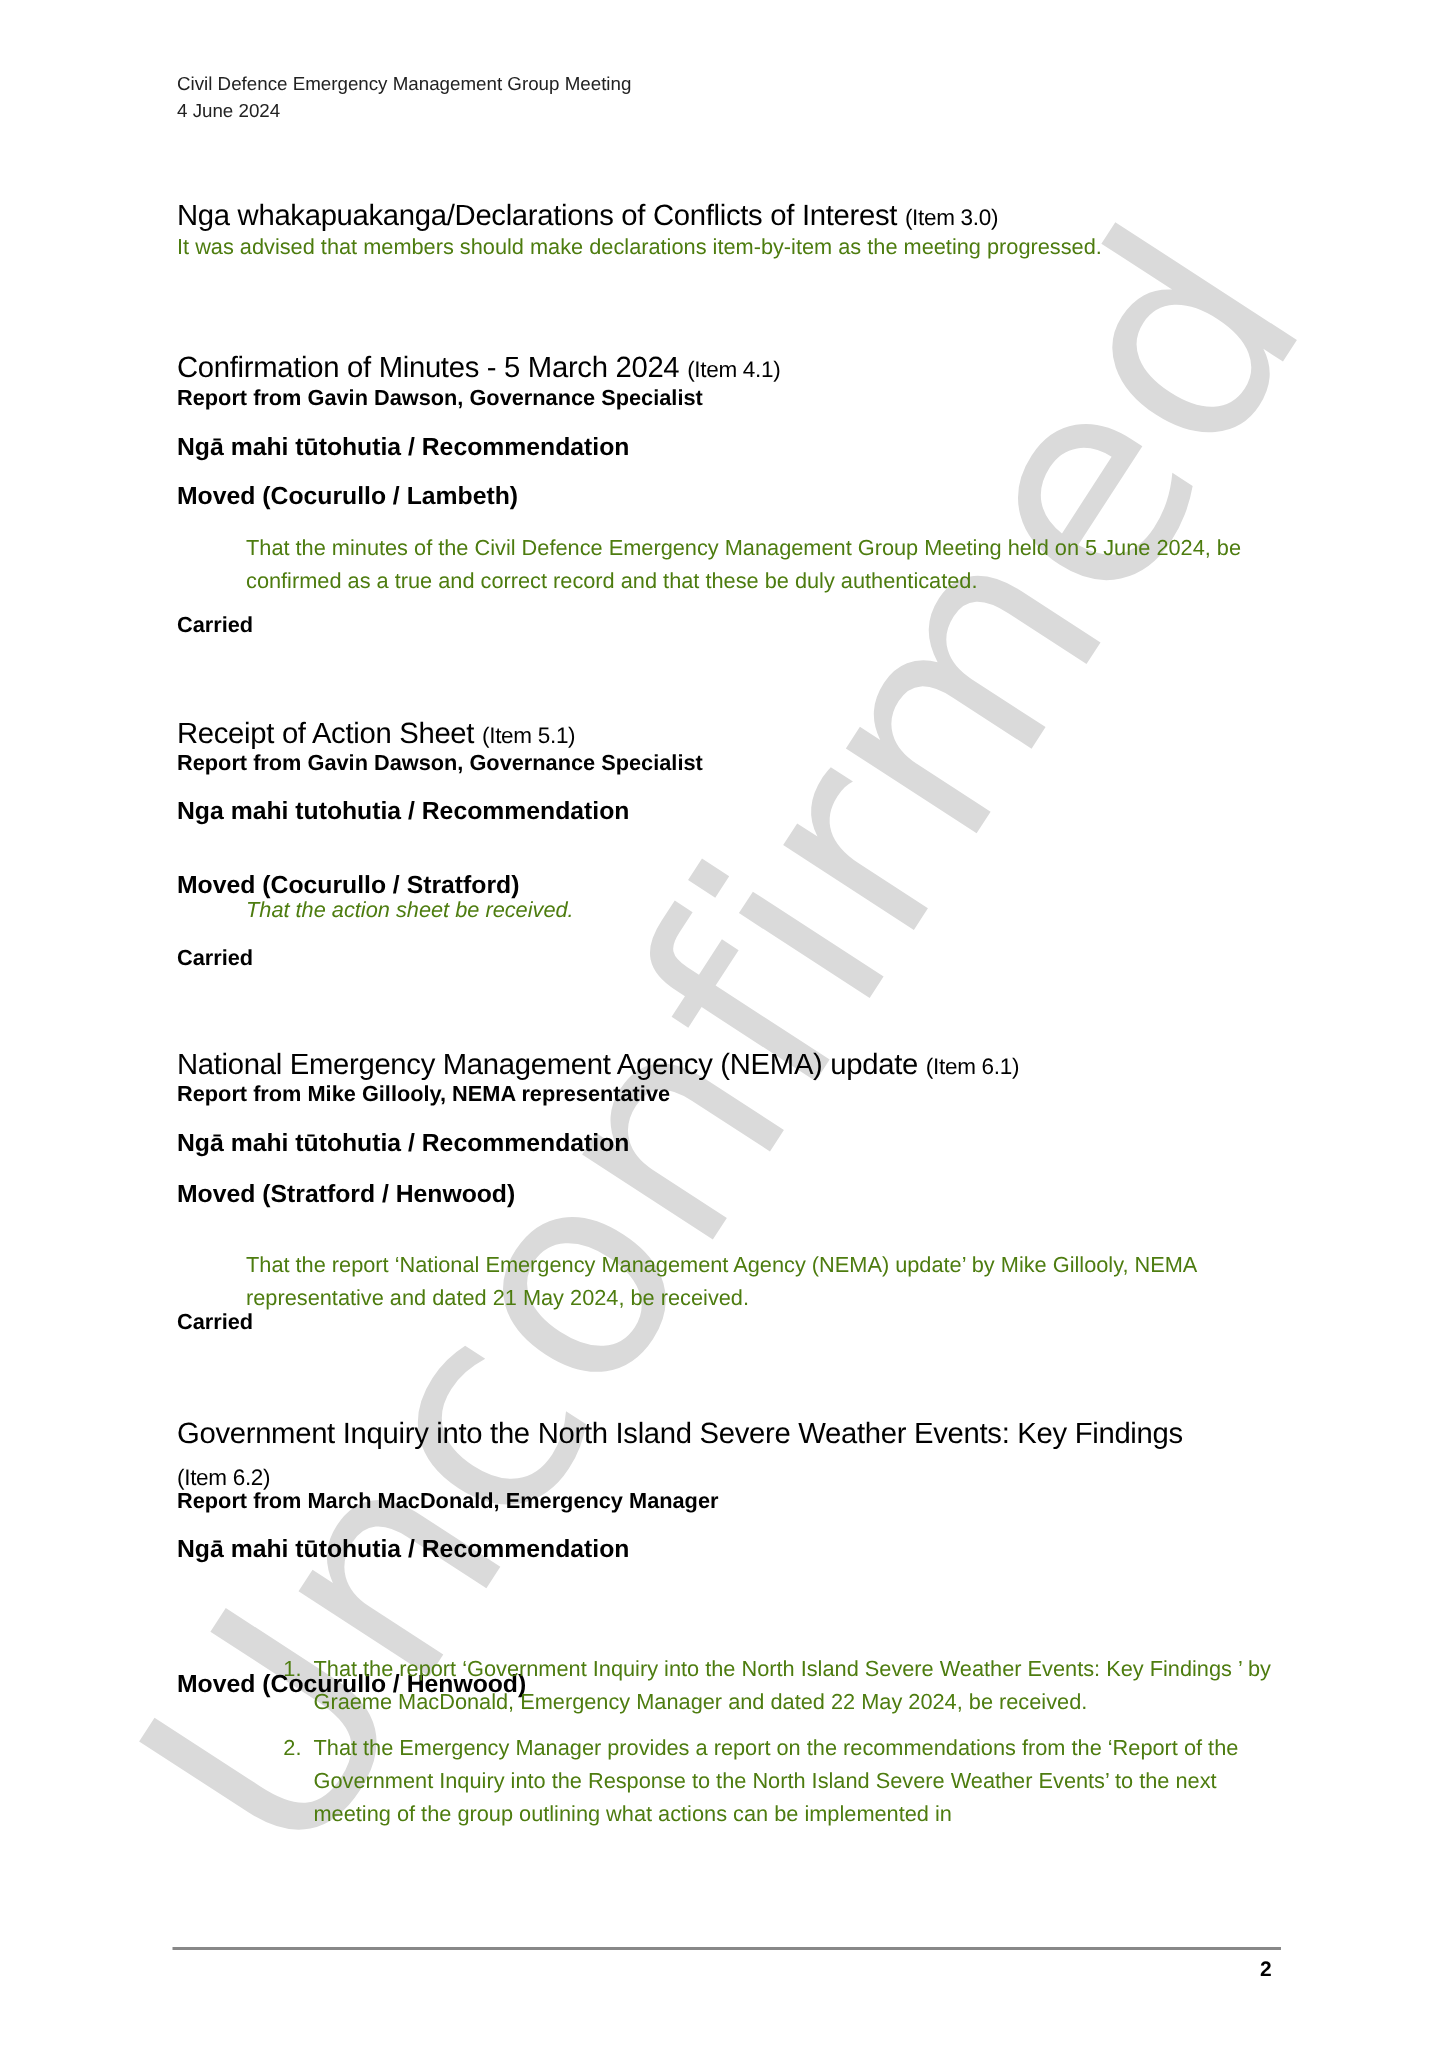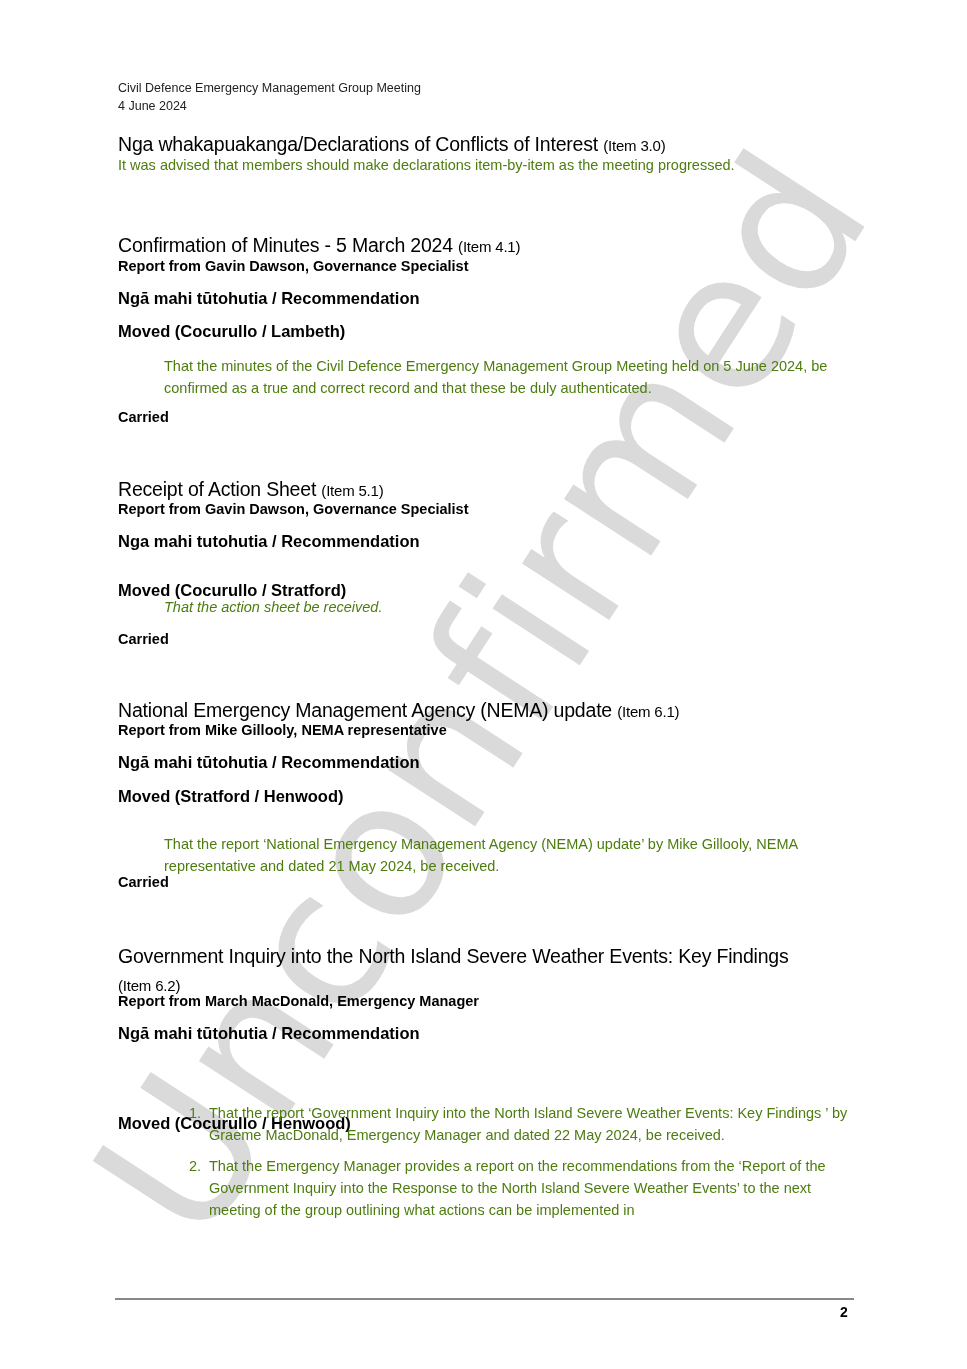--- a/index.html
+++ b/index.html
@@ -7,21 +7,21 @@
          font-family: "Liberation Sans", "DejaVu Sans", sans-serif; color: #000; }
   .page { position: absolute; left: 0; top: 0; width: 967px; height: 1369px; }
   .watermark {
     position: absolute; left: 483px; top: 695px;
     transform: translate(-50%, -50%) rotate(-57deg);
     font-size: 190px; color: #dadada; white-space: nowrap;
     font-family: "DejaVu Sans", sans-serif; letter-spacing: 2px;
     z-index: 0; pointer-events: none; line-height: 1;
   }
   .content { position: absolute; left: 118px; top: 0; width: 740px; z-index: 1; }
-  .hdr { position: absolute; top: 47px; left: 0; font-size: 12.5px; line-height: 18px; color: #222; margin-top: 32px; }
+  .hdr { position: absolute; top: 47px; left: 0; font-size: 12.5px; line-height: 18px; color: #222; }
   .abs { position: absolute; left: 0; white-space: nowrap; }
   .h1 { font-weight: normal; font-size: 19.5px; letter-spacing: -0.2px; margin-top: 14px; }
   .h1 .item { font-size: 15px; }
   .sub { font-weight: bold; font-size: 14.5px; }
   .sub2 { font-weight: bold; font-size: 16.5px; }
   .body { font-size: 14.5px; color: #4d7c0f; }
   .indent { left: 46px; }
   .para { line-height: 22px; white-space: normal; width: 690px; }
   ol.res { position: absolute; left: 46px; margin: 12px; padding: 0 0 0 29px; width: 660px;
            font-size: 14.5px; line-height: 22px; color: #4d7c0f; }

